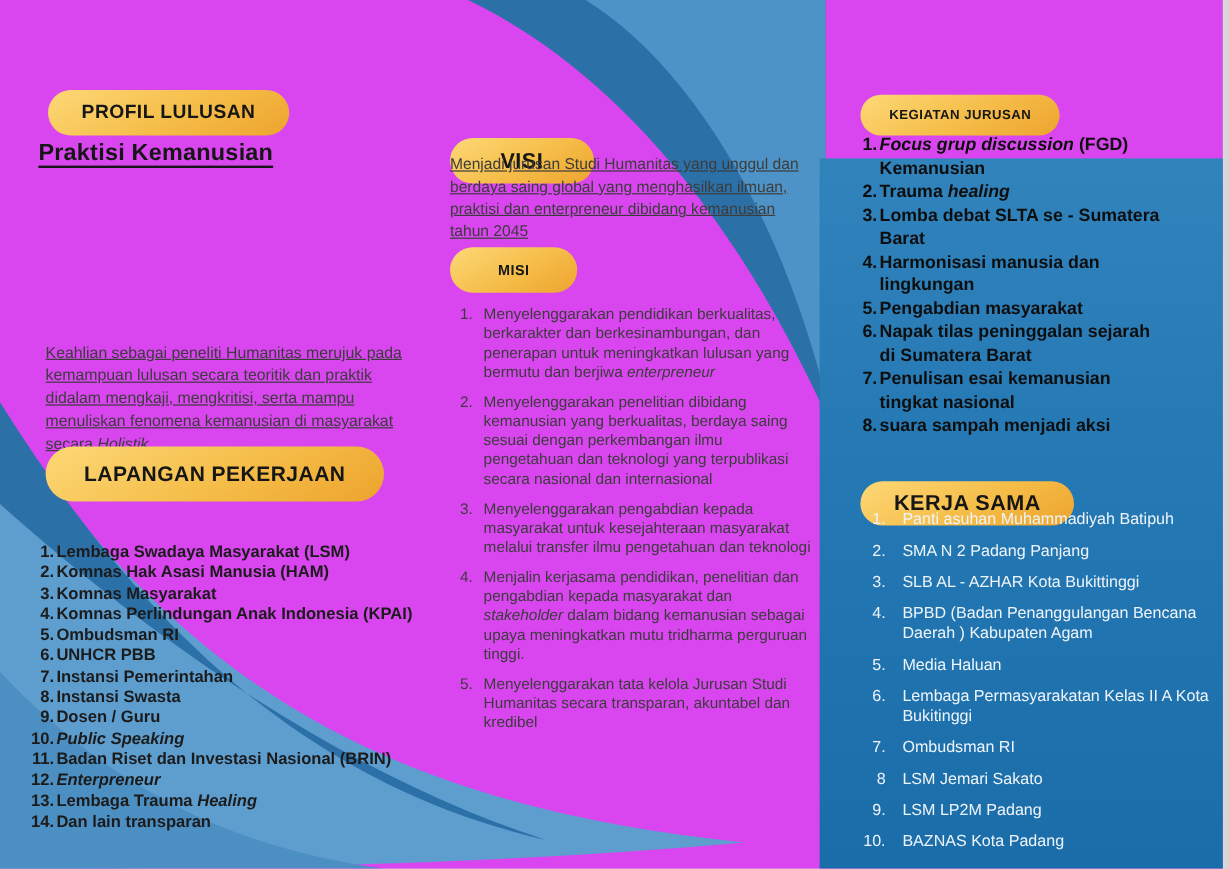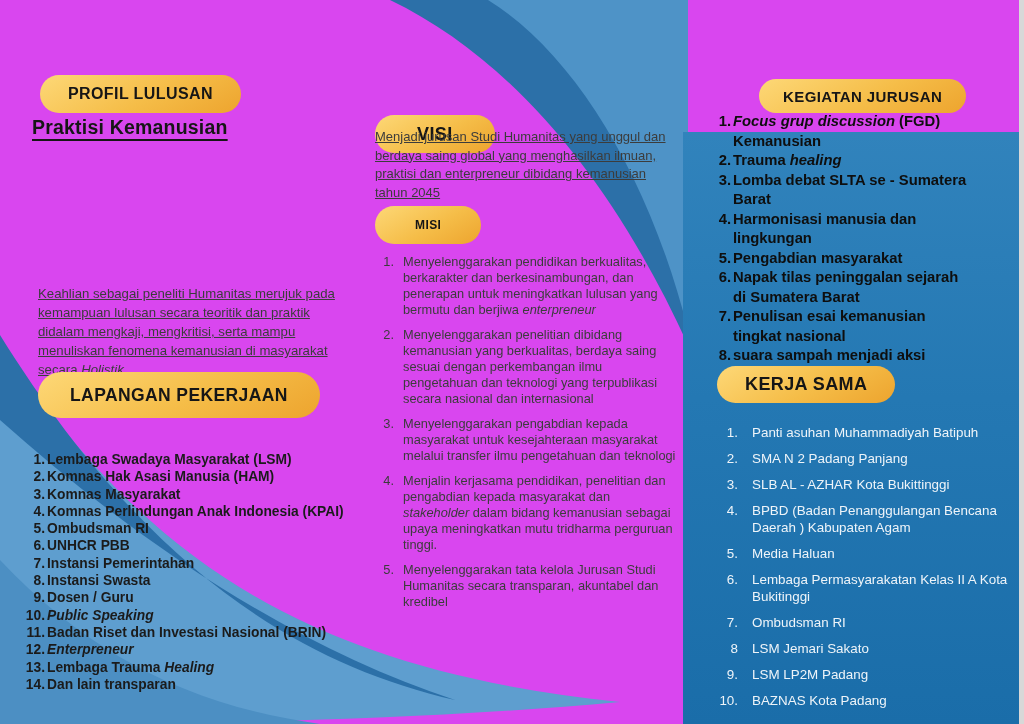--- a/index.html
+++ b/index.html
@@ -165,21 +165,21 @@
       <li>
         <span class="num">4.</span>
         <span class="txt"><span>Menjalin kerjasama pendidikan, penelitian dan pengabdian kepada masyarakat dan </span><i>stakeholder</i><span>  dalam bidang kemanusian sebagai upaya meningkatkan mutu tridharma perguruan tinggi.</span></span>
       </li>
       <li>
         <span class="num">5.</span>
         <span class="txt"><span>Menyelenggarakan tata kelola Jurusan Studi Humanitas secara transparan, akuntabel dan kredibel</span></span>
       </li>
     </ol>
 
-  <div class="badge abs" style="left:759px;top:79px;height:34px;padding:0 24px;font-size:15px;">
+  <div class="badge abs" style="left:717px;top:79px;height:34px;padding:0 24px;font-size:11px;">
       <span>KEGIATAN JURUSAN</span>
     </div>
 
   <ol class="kegiatan abs" style="left:707px;top:112px;">
       <li>
         <span class="num">1.</span>
         <span class="txt"><i>Focus grup discussion</i><span> (FGD) Kemanusian</span></span>
       </li>
       <li>
         <span class="num">2.</span>
@@ -204,21 +204,21 @@
       <li>
         <span class="num">7.</span>
         <span class="txt"><span>Penulisan esai kemanusian tingkat nasional</span></span>
       </li>
       <li>
         <span class="num">8.</span>
         <span class="txt"><span>suara sampah menjadi aksi</span></span>
       </li>
     </ol>
 
-  <div class="badge abs" style="left:717px;top:366px;height:37px;padding:0 28px;font-size:18px;">
+  <div class="badge abs" style="left:717px;top:401px;height:37px;padding:0 28px;font-size:18px;">
       <span>KERJA SAMA</span>
     </div>
 
   <ol class="kerjasama abs" style="left:710px;top:424px;">
       <li>
         <span class="num">1.</span>
         <span class="txt"><span>Panti asuhan Muhammadiyah Batipuh</span></span>
       </li>
       <li>
         <span class="num">2.</span>

